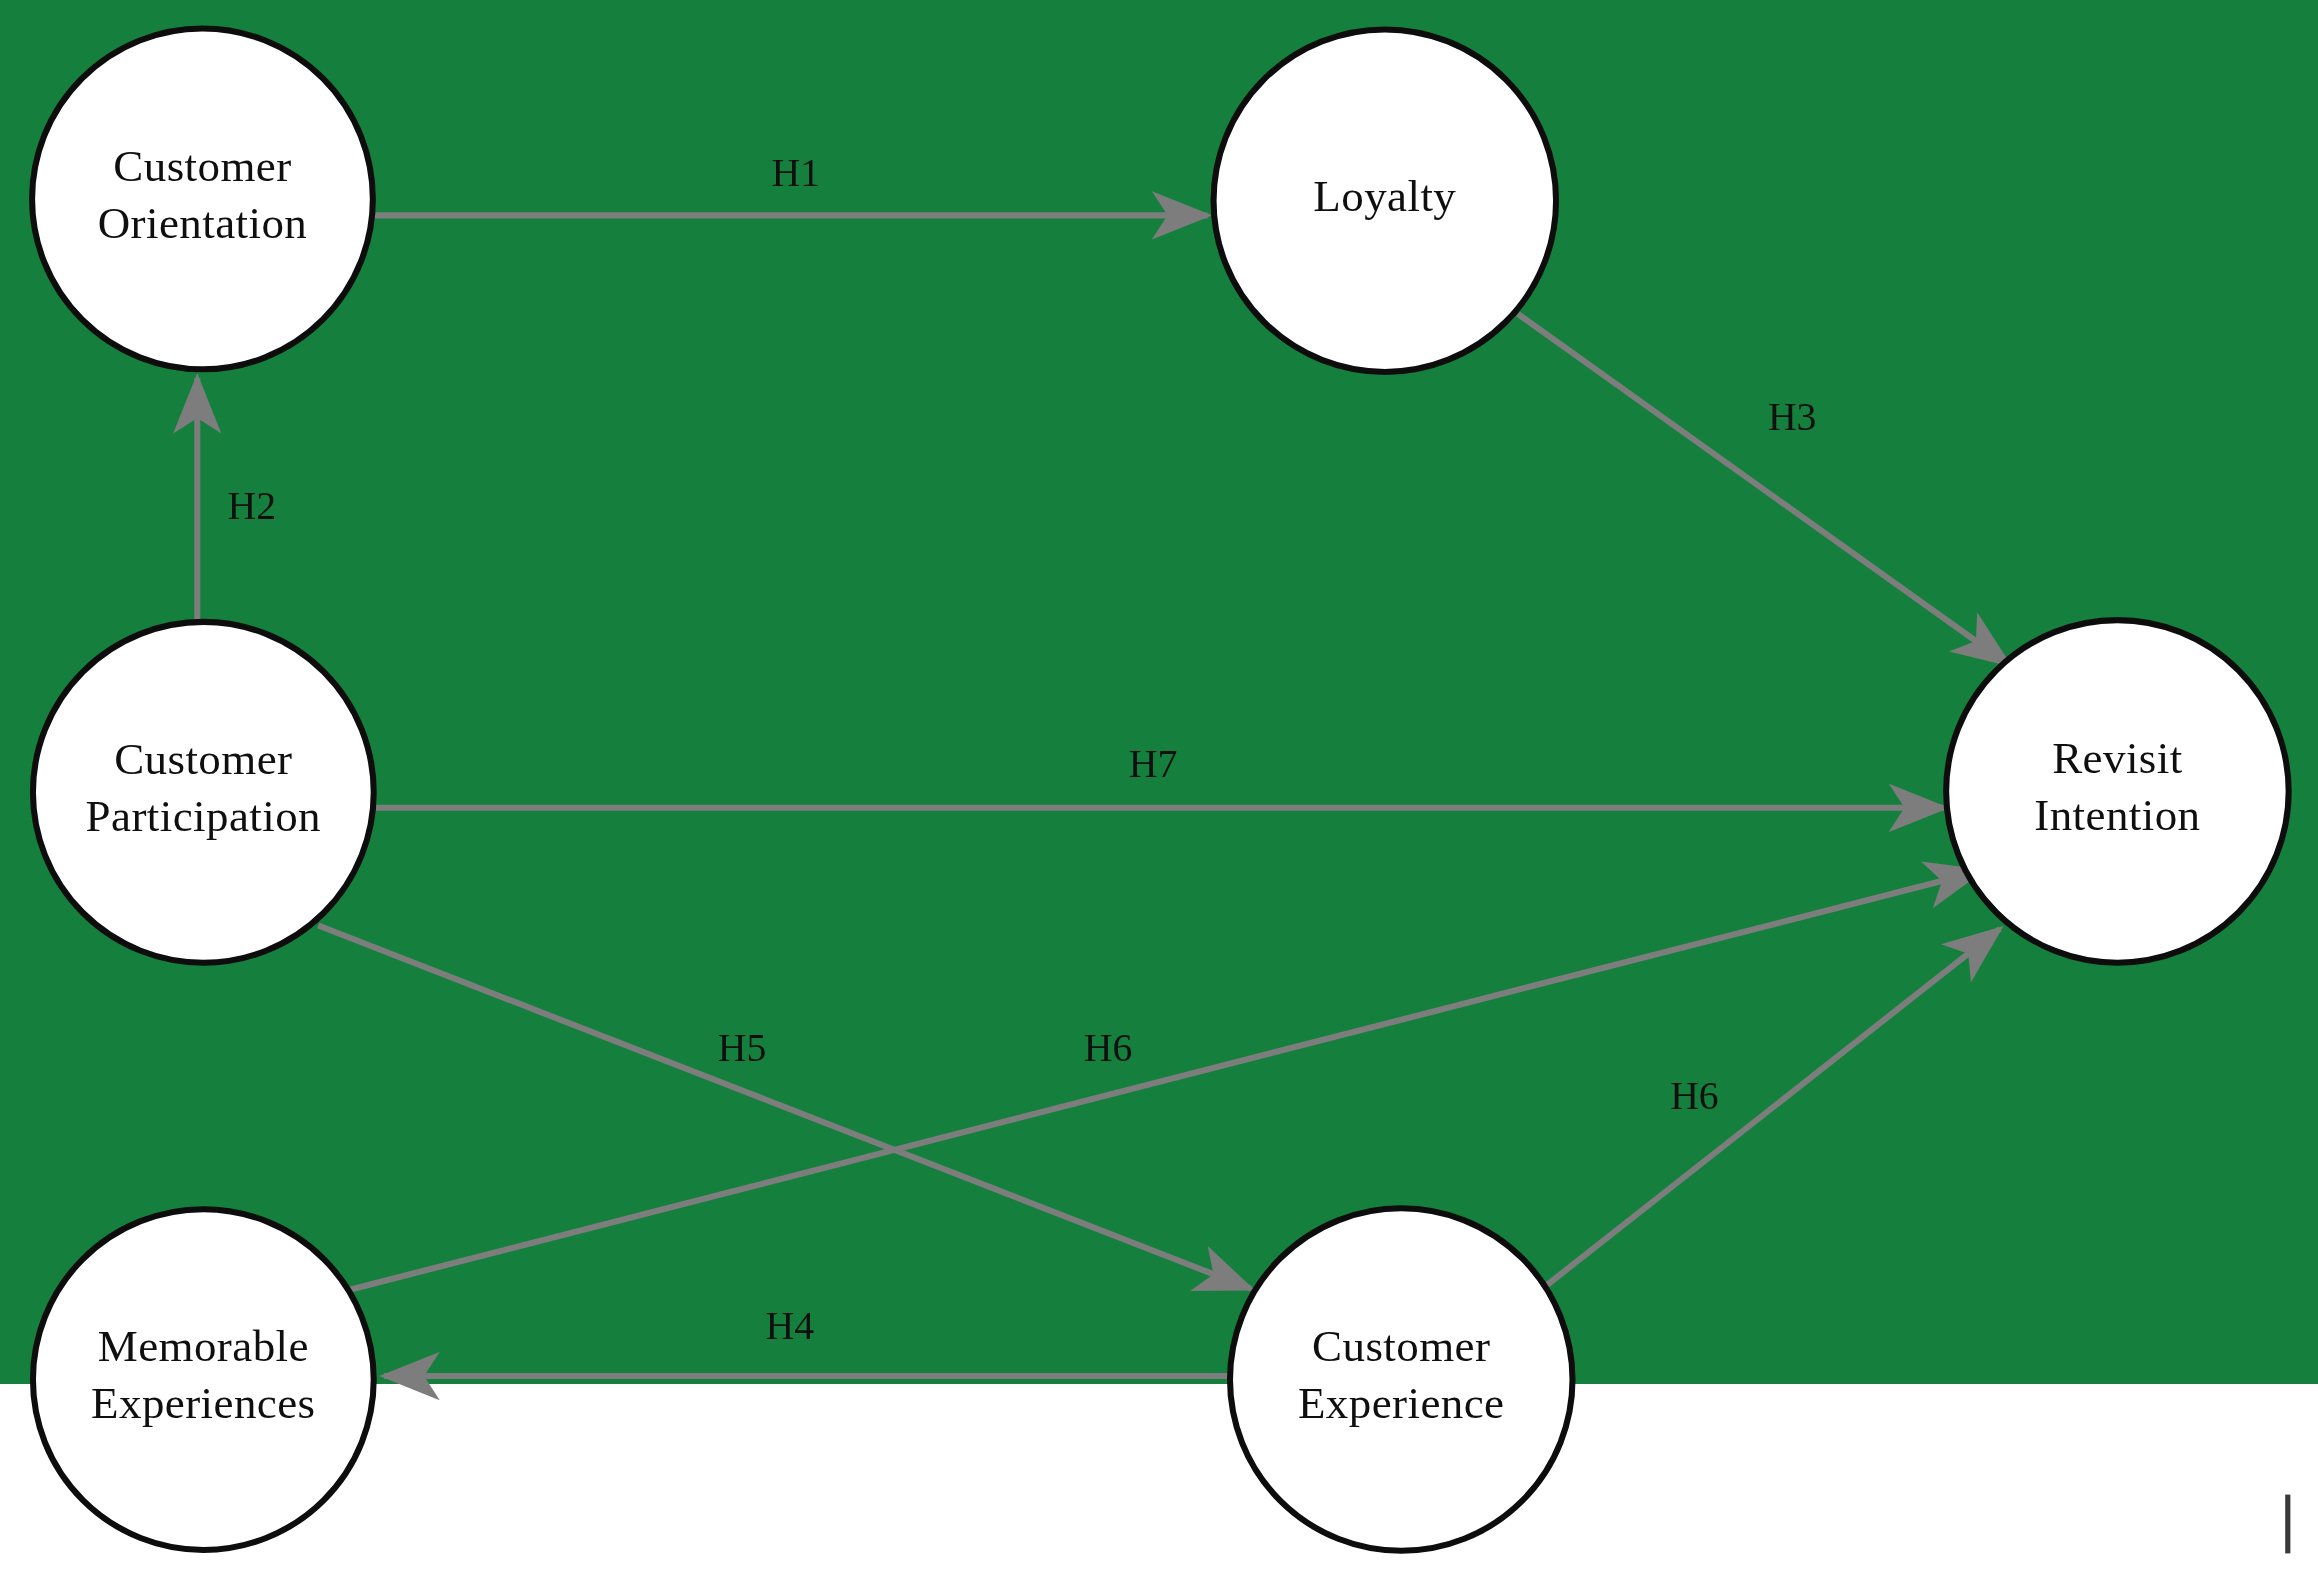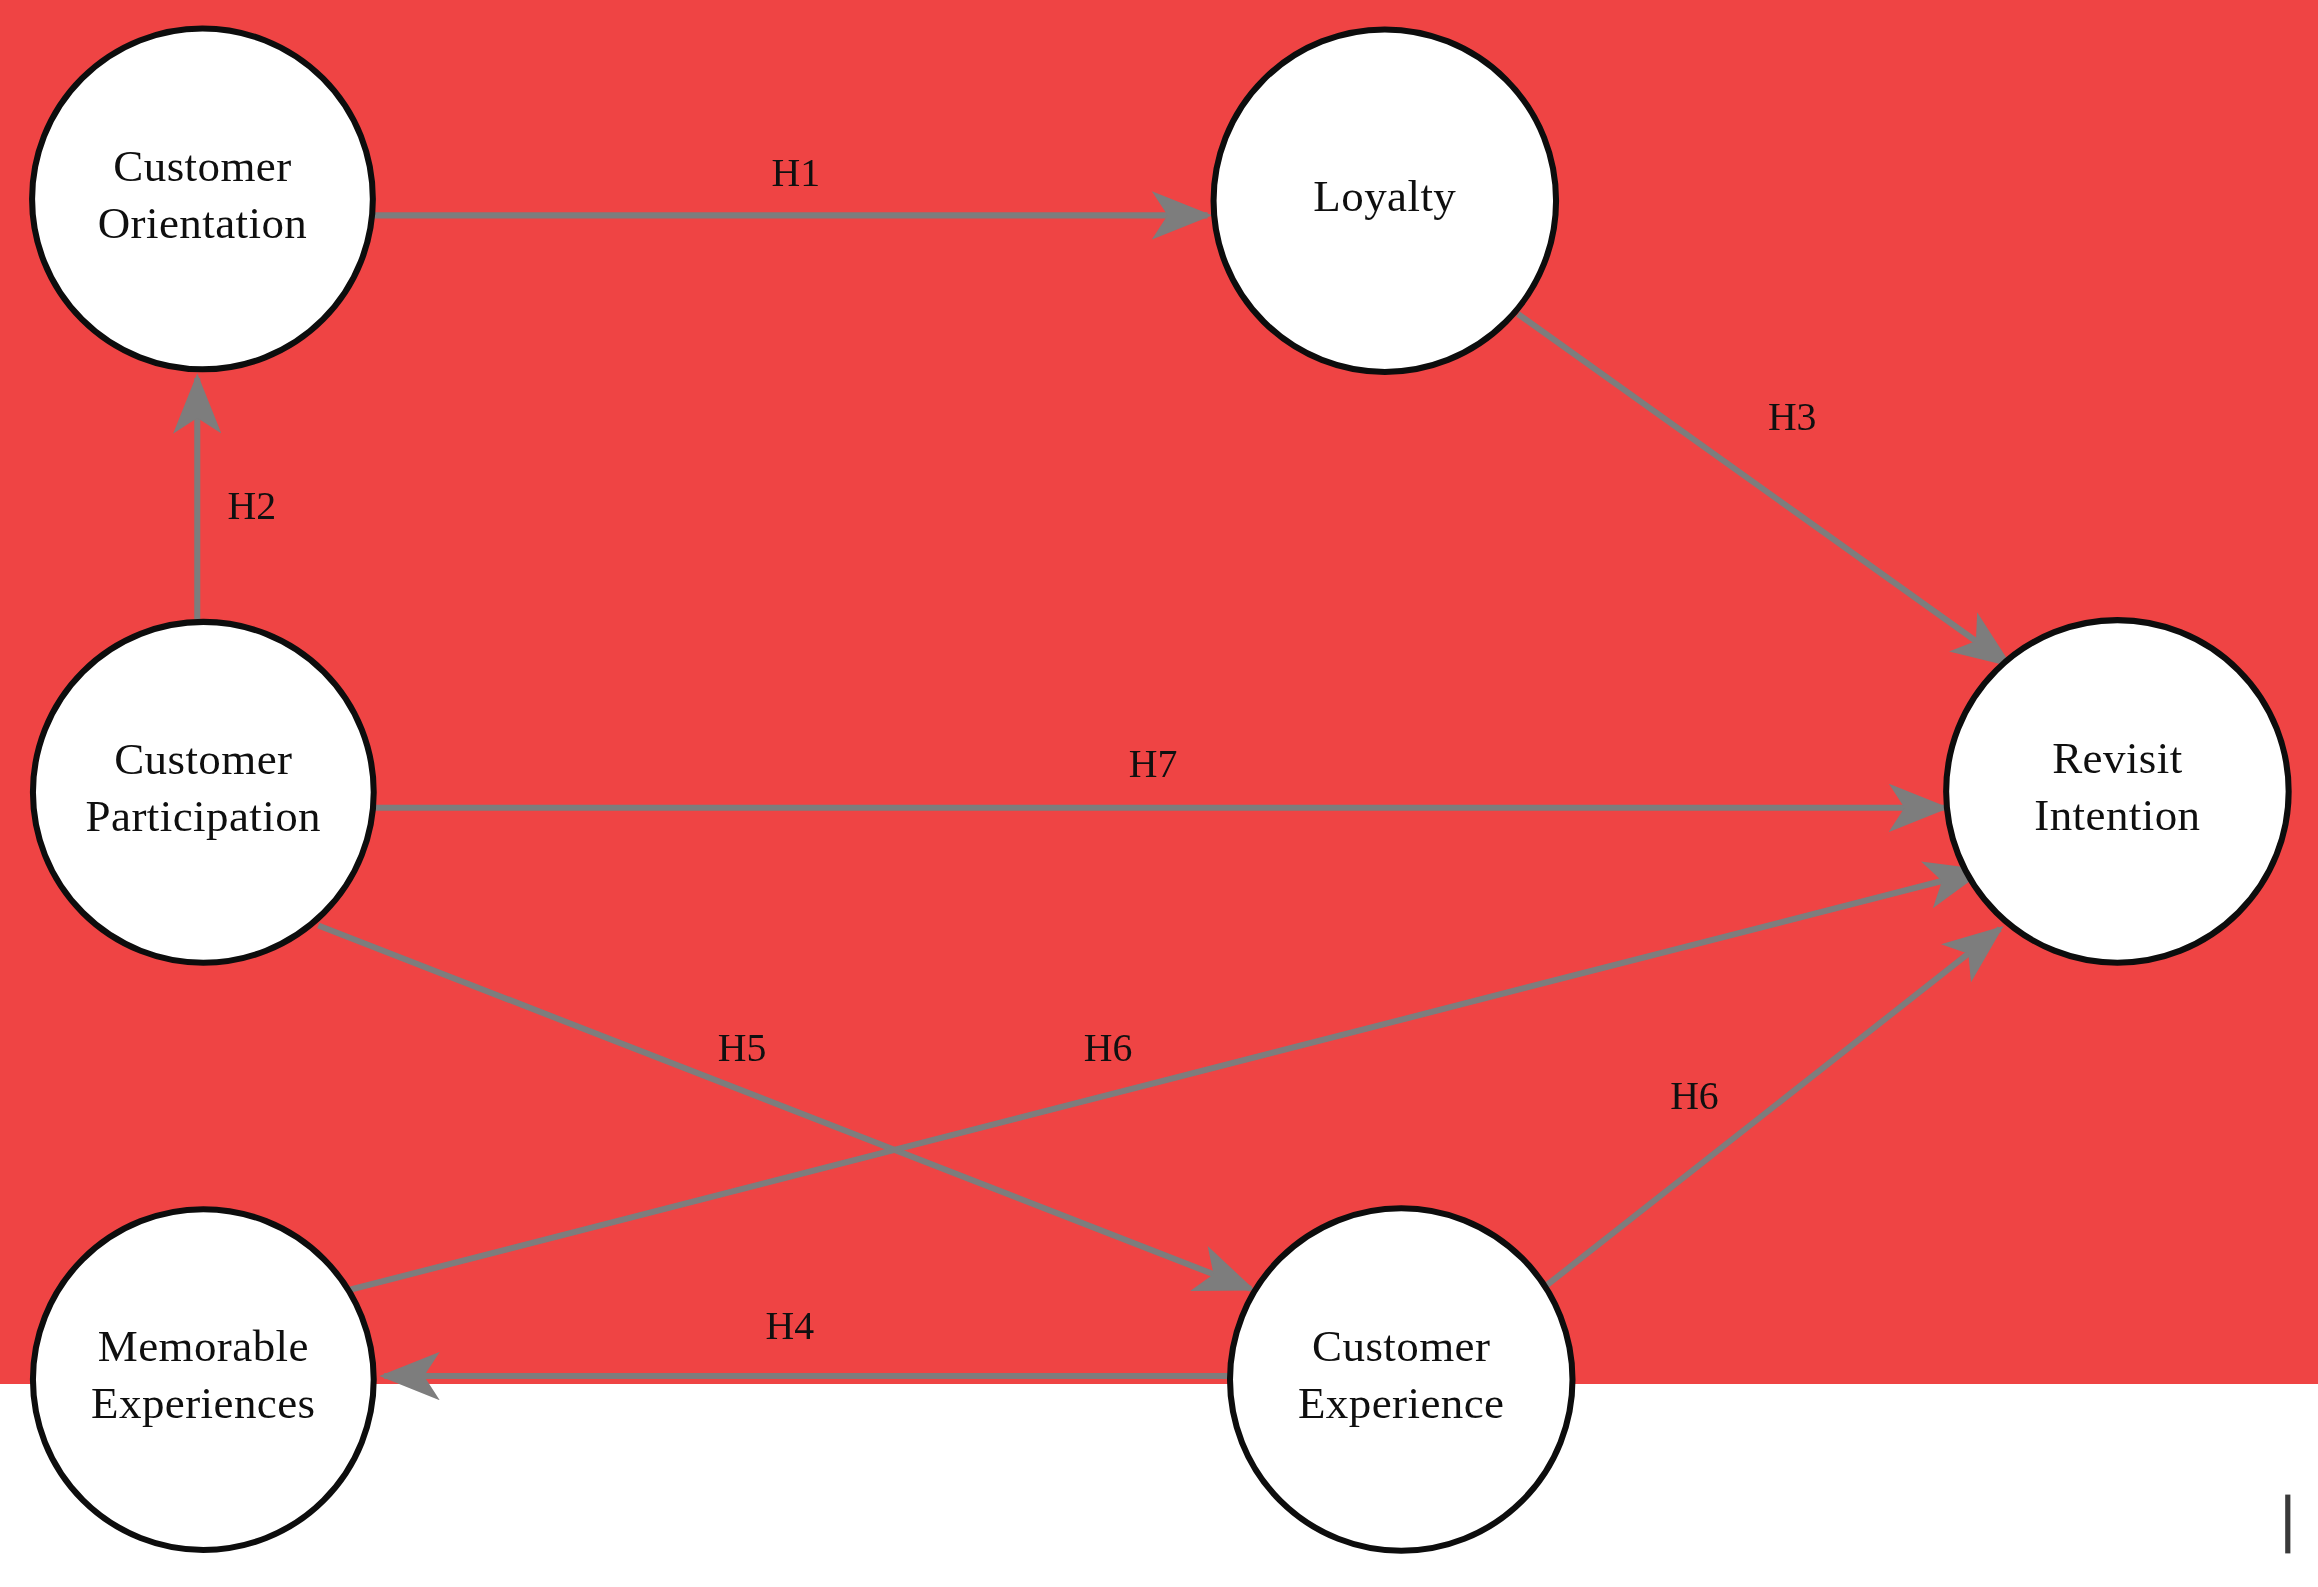--- a/index.html
+++ b/index.html
@@ -11,21 +11,21 @@
   body {
     width: 2319px;
     height: 1588px;
     font-family: "Liberation Serif", "DejaVu Serif", serif;
     overflow: hidden;
   }
   #diagram-root {
     position: relative;
     width: 2319px;
     height: 1384px;
-    background: #ef4444;
+    background: #15803d;
   }
   svg#model-svg {
     position: absolute;
     left: 0;
     top: 0;
     width: 2319px;
     height: 1588px;
   }
   .node-circle {
     fill: #ffffff;

